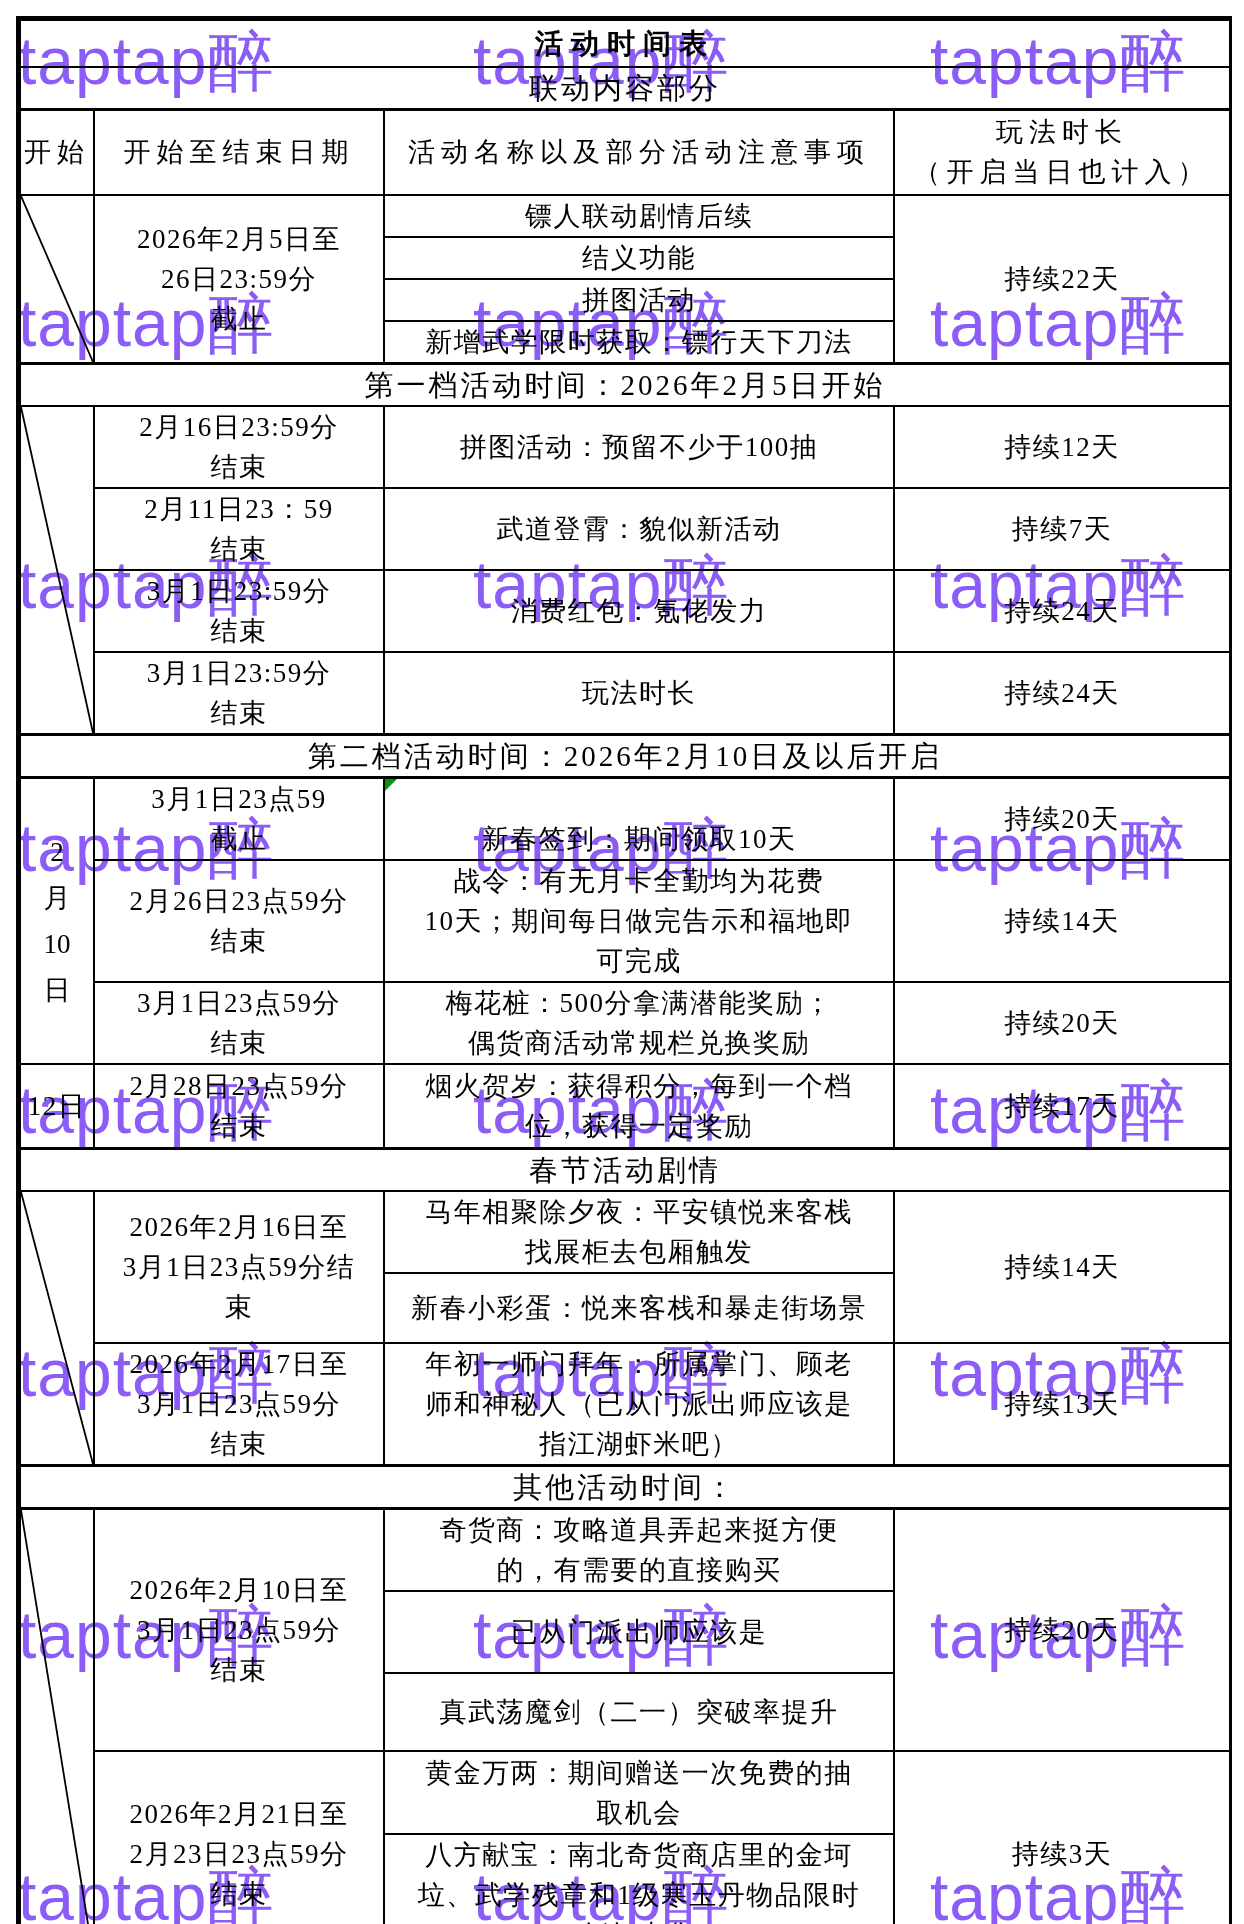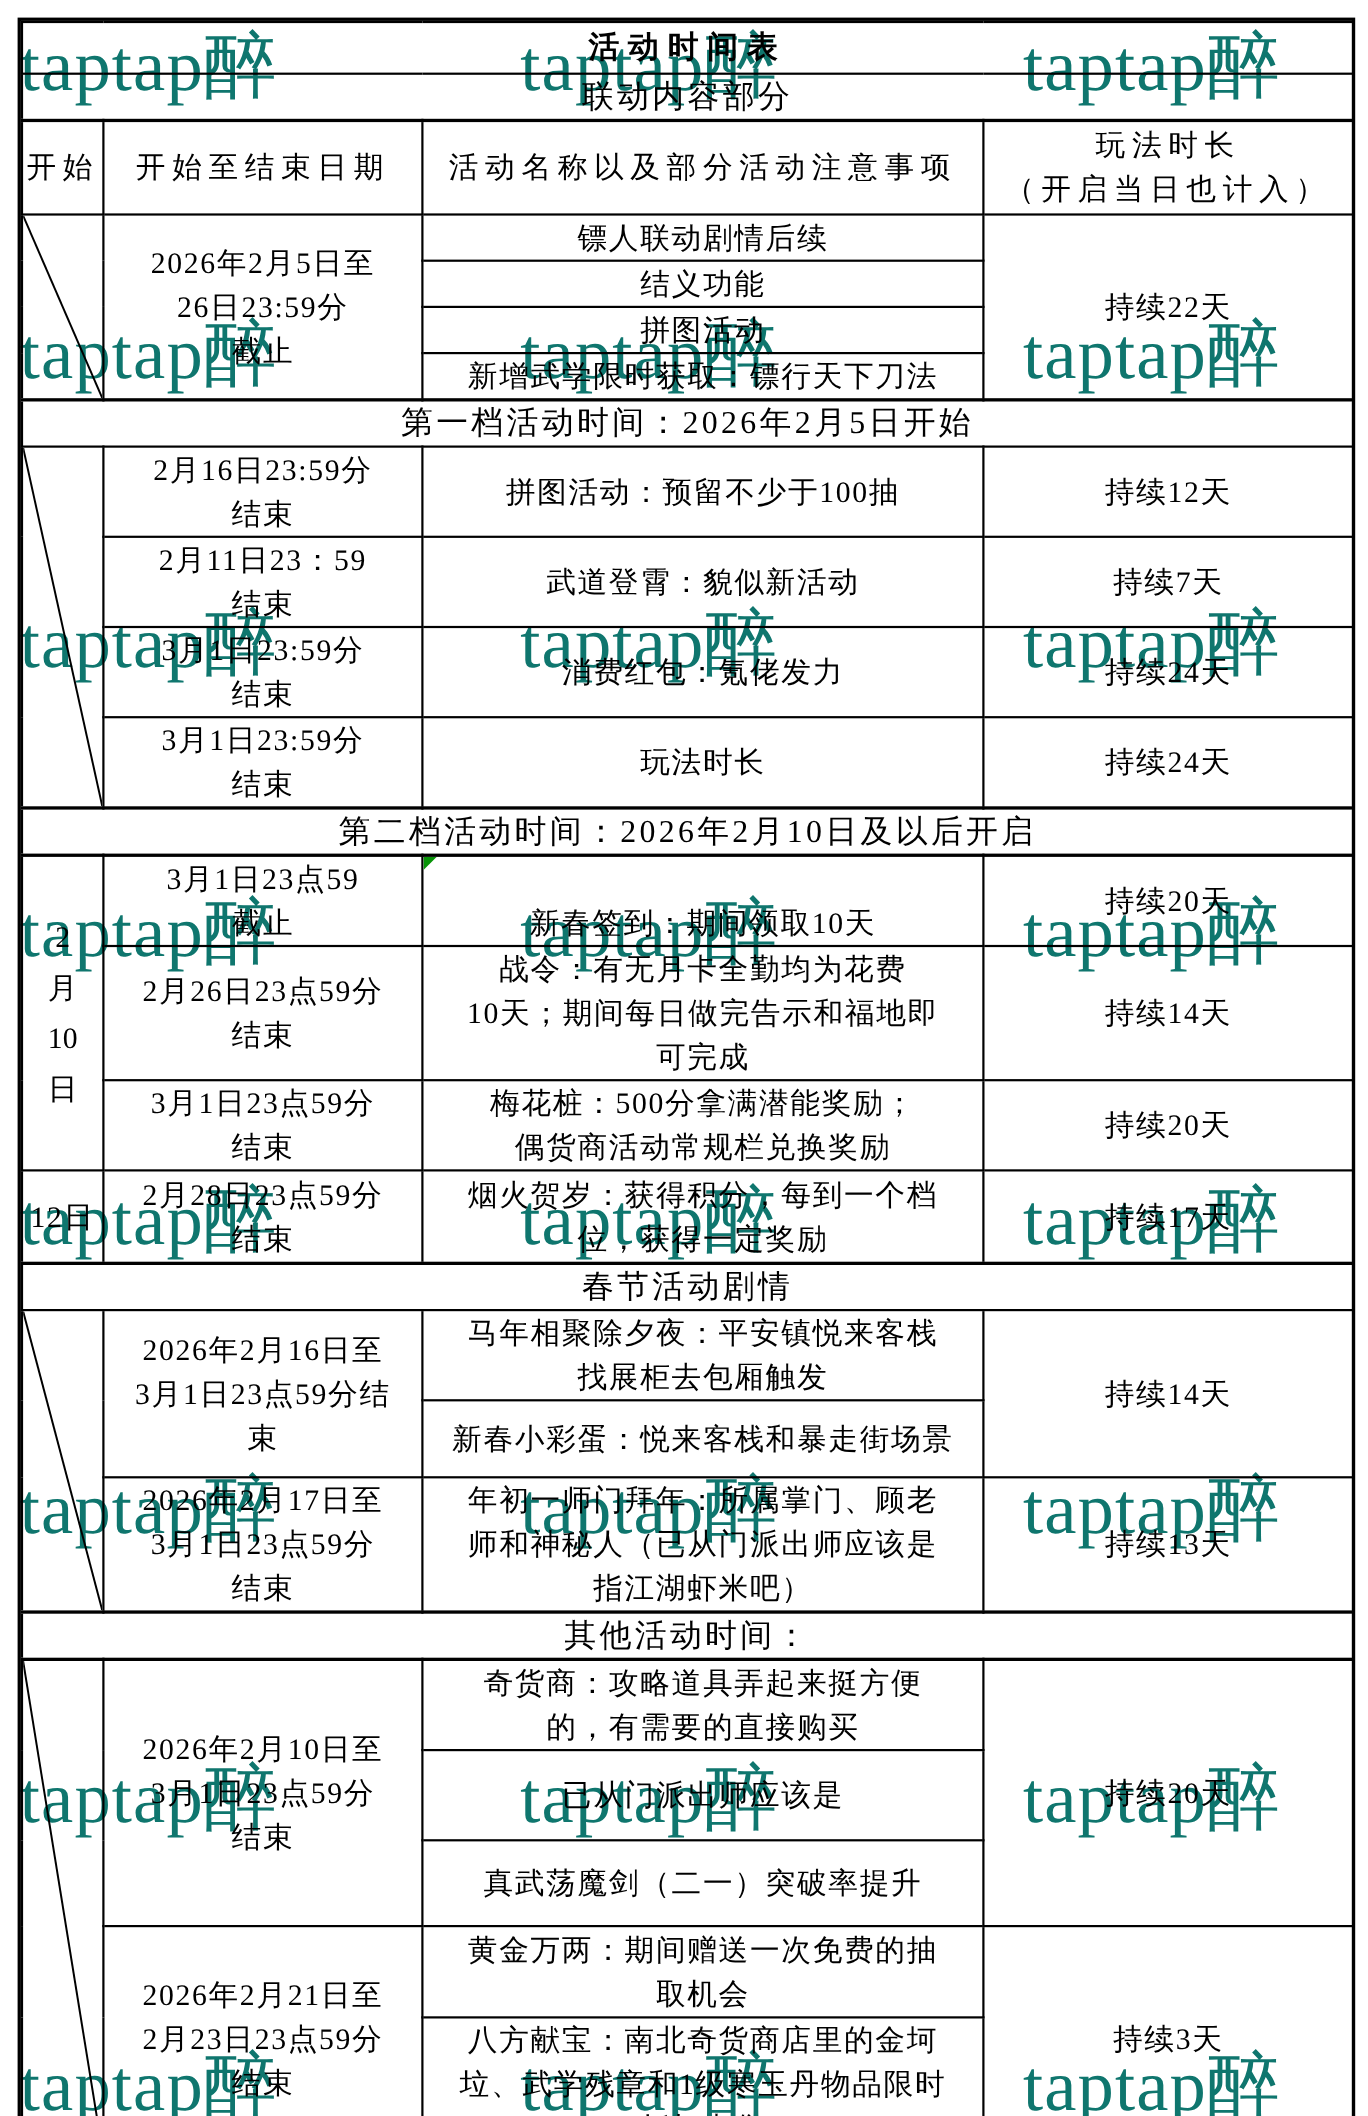--- a/index.html
+++ b/index.html
@@ -8,24 +8,24 @@
     width:1244px;height:1924px;
     overflow:hidden;
     background:#ffffff;
     font-family:"Liberation Serif","DejaVu Serif",serif;
     color:#000;
   }
   
   .watermarks{position:absolute;inset:0;z-index:0;}
   .wm{
     position:absolute;
-    font-family:Liberation Serif, serif;
+    font-family:Liberation Sans, sans-serif;
     font-size:66px;
     line-height:66px;
-    color:#0f766e;
+    color:#8b5cf6;
     white-space:nowrap;
     letter-spacing:1px;
   }
   
   .tablewrap{
     position:absolute;left:16px;top:16px;width:1216px;
     border:3px solid #000;
     box-sizing:border-box;
     z-index:1;
   }

